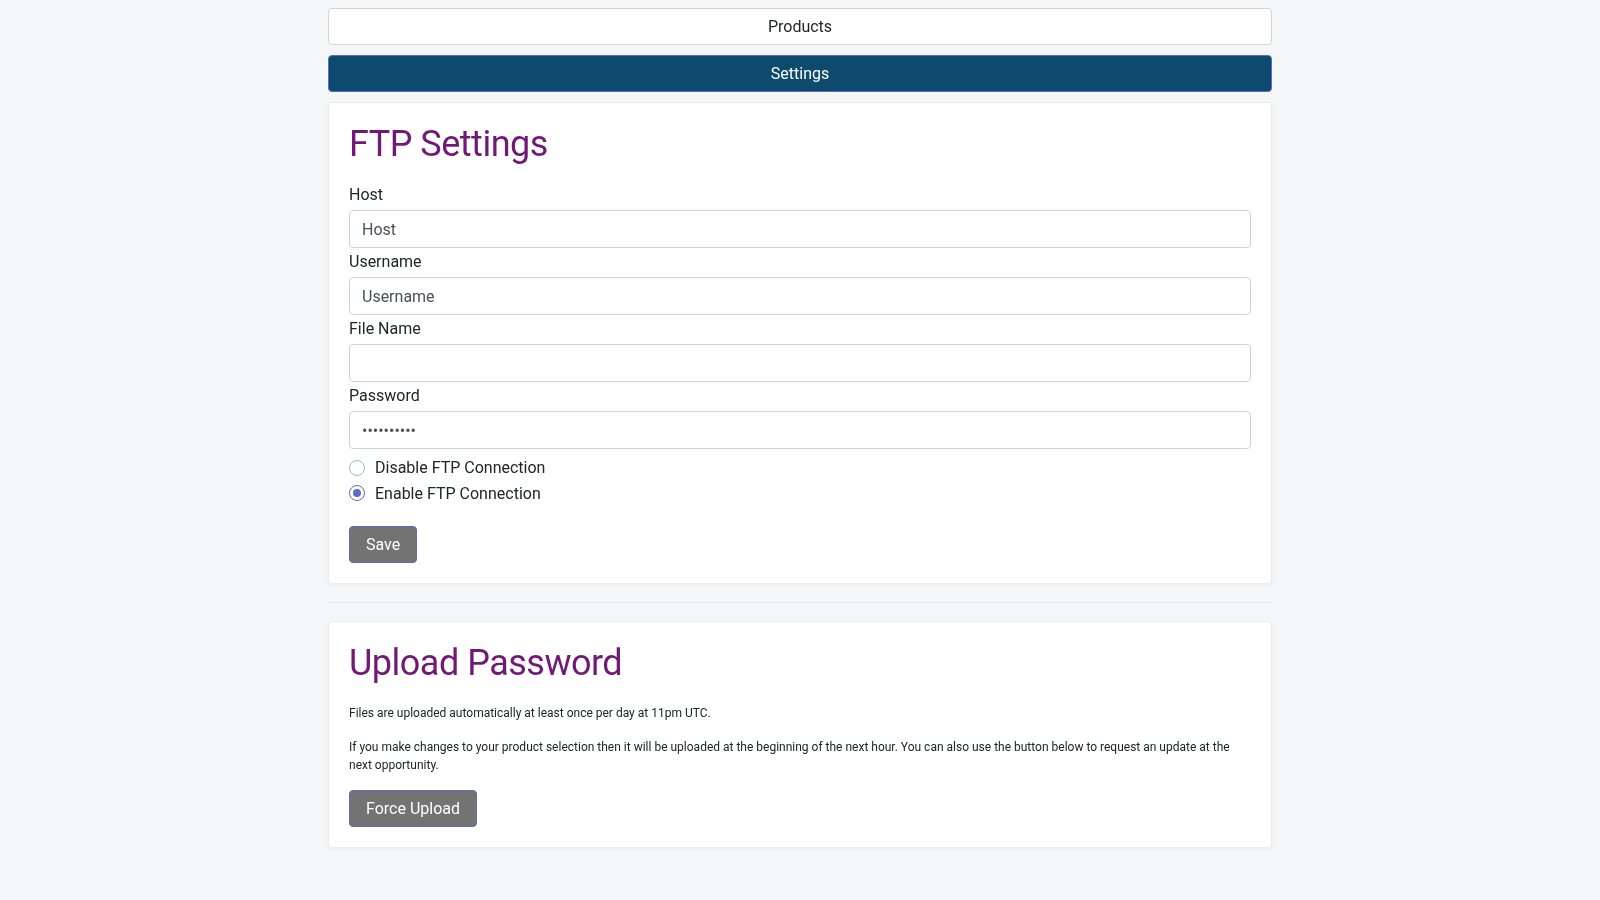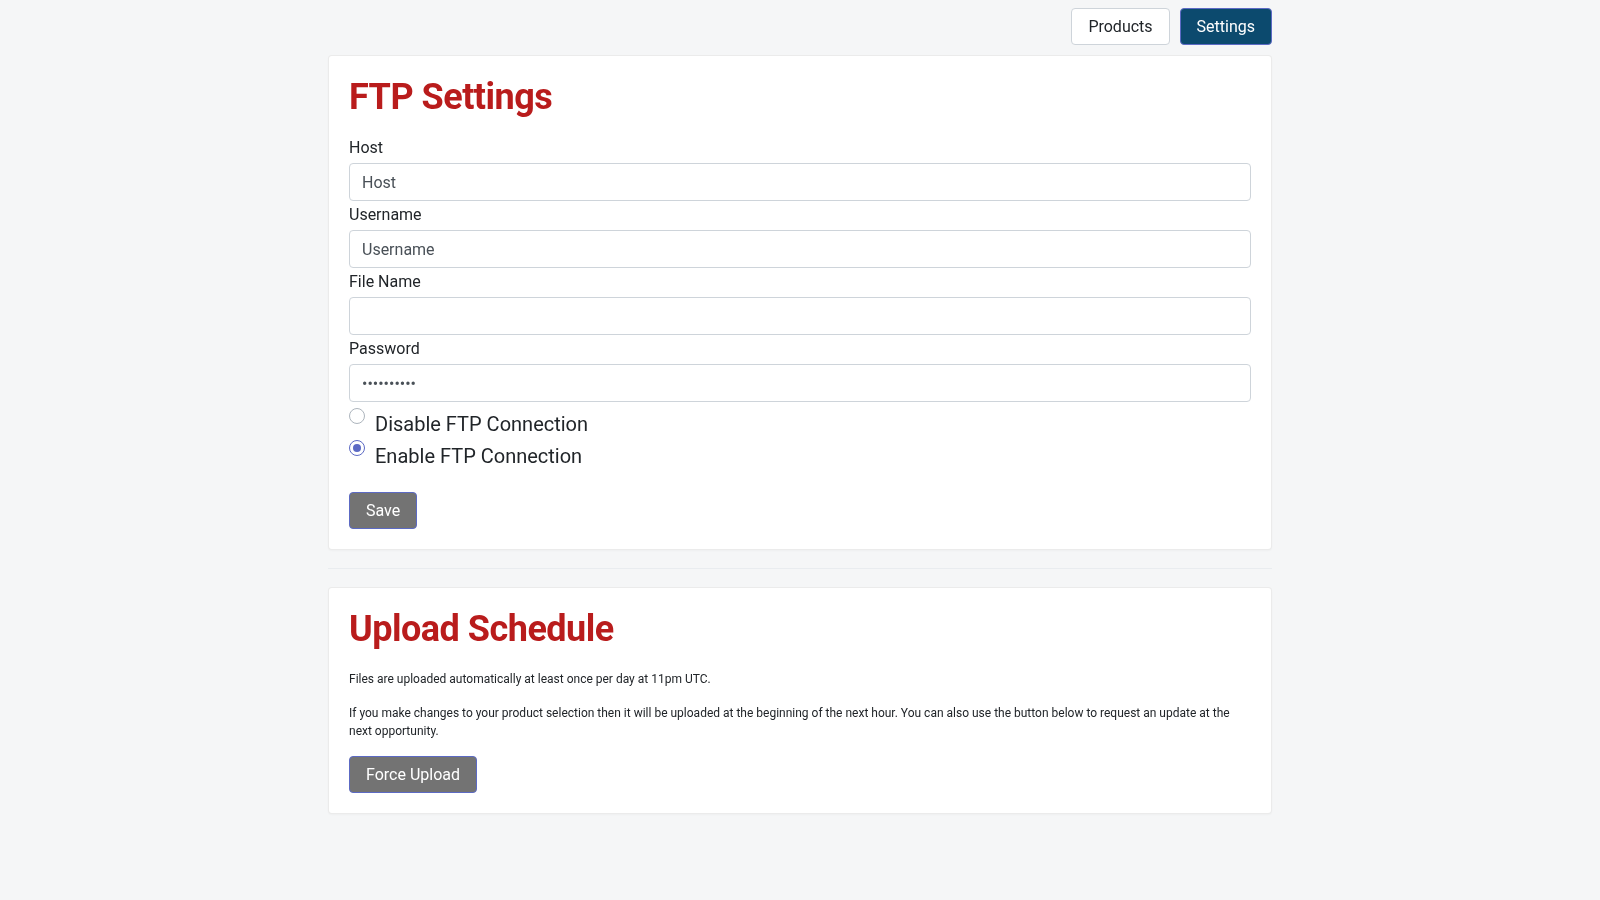--- a/index.html
+++ b/index.html
@@ -10,23 +10,24 @@
     font-size: 16px;
     color: #212529;
     padding-top: 8px;
   }
   .container {
     width: 944px;
     margin: 0 auto;
   }
   .tabs {
     display: flex;
-    justify-content: flex-end;
+    justify-content: flex-start;
     gap: 10px;
     margin-bottom: 10px;
+    flex-direction: column;
   }
   .tab-btn {
     padding: 8px 16px;
     font-size: 16px;
     border-radius: 4px;
     border: 1px solid #ced4da;
     background: #fff;
     color: #212529;
     cursor: pointer;
     font-family: inherit;
@@ -38,24 +39,24 @@
   }
   .card {
     background: #fff;
     border: 1px solid rgba(0,0,0,0.08);
     border-radius: 4px;
     padding: 20px;
     box-shadow: 0 1px 2px rgba(0,0,0,0.03);
   }
   h1.section-title {
     font-size: 36px;
-    font-weight: 700;
+    font-weight: 400;
     letter-spacing: -0.5px;
     margin-bottom: 20px;
-    color: #b91c1c;
+    color: #701a75;
   }
   .form-group { margin-bottom: 4px; }
   .form-group label.field-label {
     display: block;
     font-size: 16px;
     color: #212529;
     margin-bottom: 6px;
   }
   .form-control {
     width: 100%;
@@ -67,23 +68,23 @@
     border: 1px solid #ced4da;
     border-radius: 4px;
     font-family: inherit;
     outline: none;
     height: 38px;
   }
   .form-control::placeholder { color: #495057; }
   .radio-group { margin-top: 6px; margin-bottom: 20px; }
   .radio-row {
     display: flex;
-    align-items: flex-start;
+    align-items: center;
     gap: 10px;
-    font-size: 20px;
+    font-size: 16px;
     line-height: 1.6;
     cursor: pointer;
   }
   .radio-visual {
     width: 16px; height: 16px;
     border: 1px solid #adb5bd;
     border-radius: 50%;
     display: inline-flex;
     align-items: center; justify-content: center;
     background: #fff;
@@ -164,19 +165,19 @@
         <span>Enable FTP Connection</span>
       </label>
     </div>
 
     <button class="btn-primary">Save</button>
   </div>
 
   <hr class="divider">
 
   <div class="card">
-    <h1 class="section-title">Upload Schedule</h1>
+    <h1 class="section-title">Upload Password</h1>
     <p class="para">Files are uploaded automatically at least once per day at 11pm UTC.</p>
     <p class="para">If you make changes to your product selection then it will be uploaded at the beginning of the next hour. You can also use the button below to request an update at the next opportunity.</p>
     <button class="btn-primary">Force Upload</button>
   </div>
 
 </div>
 
 </body></html>

